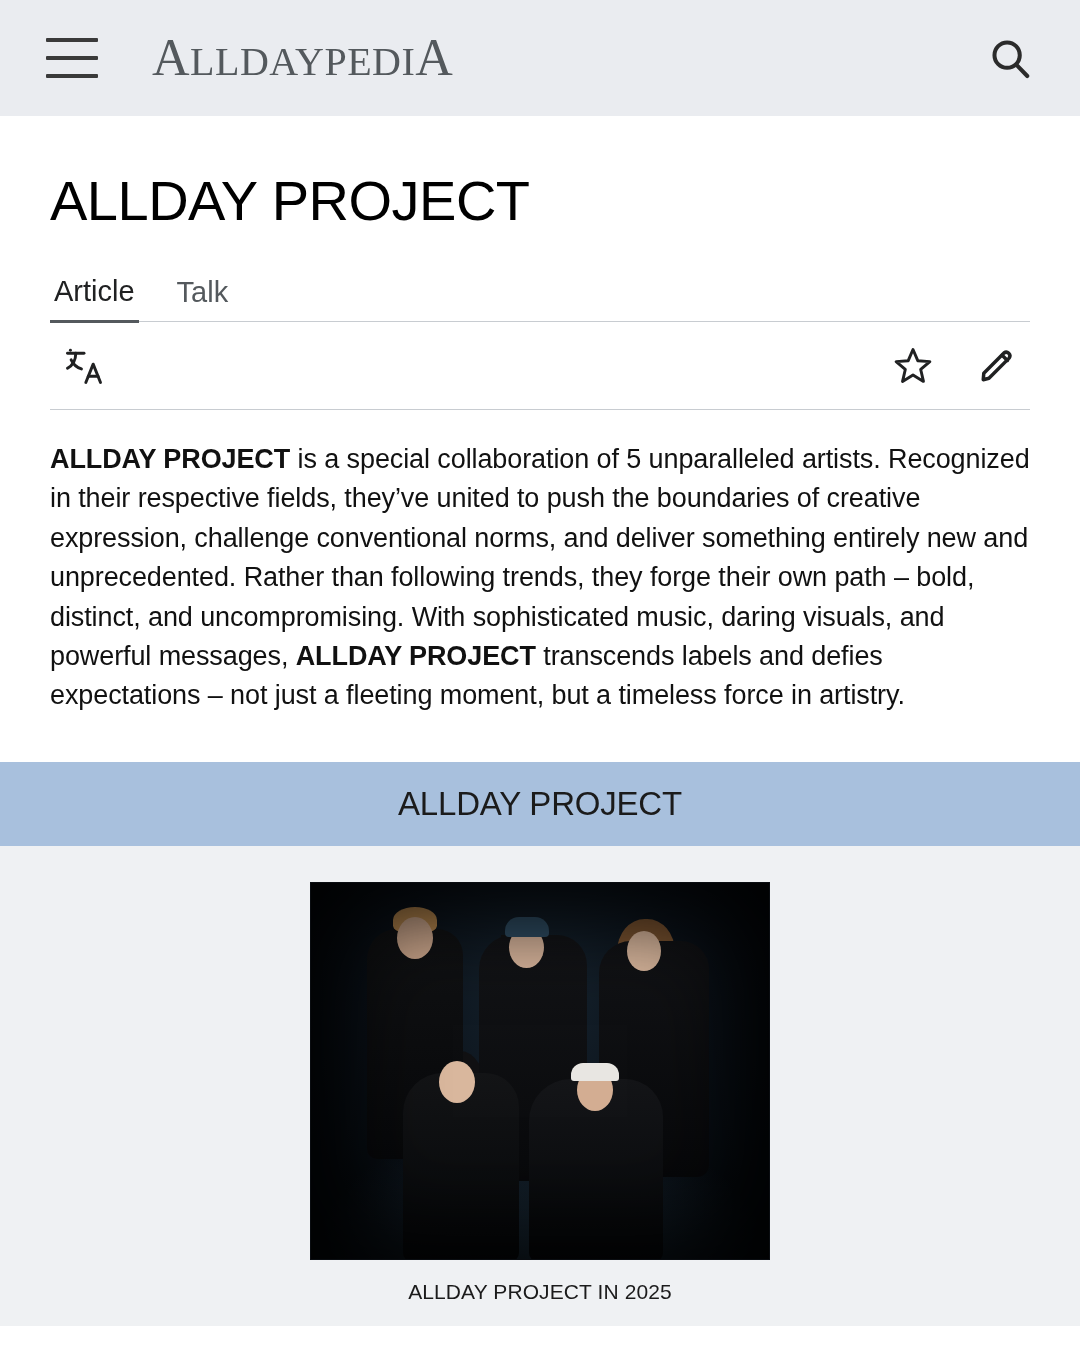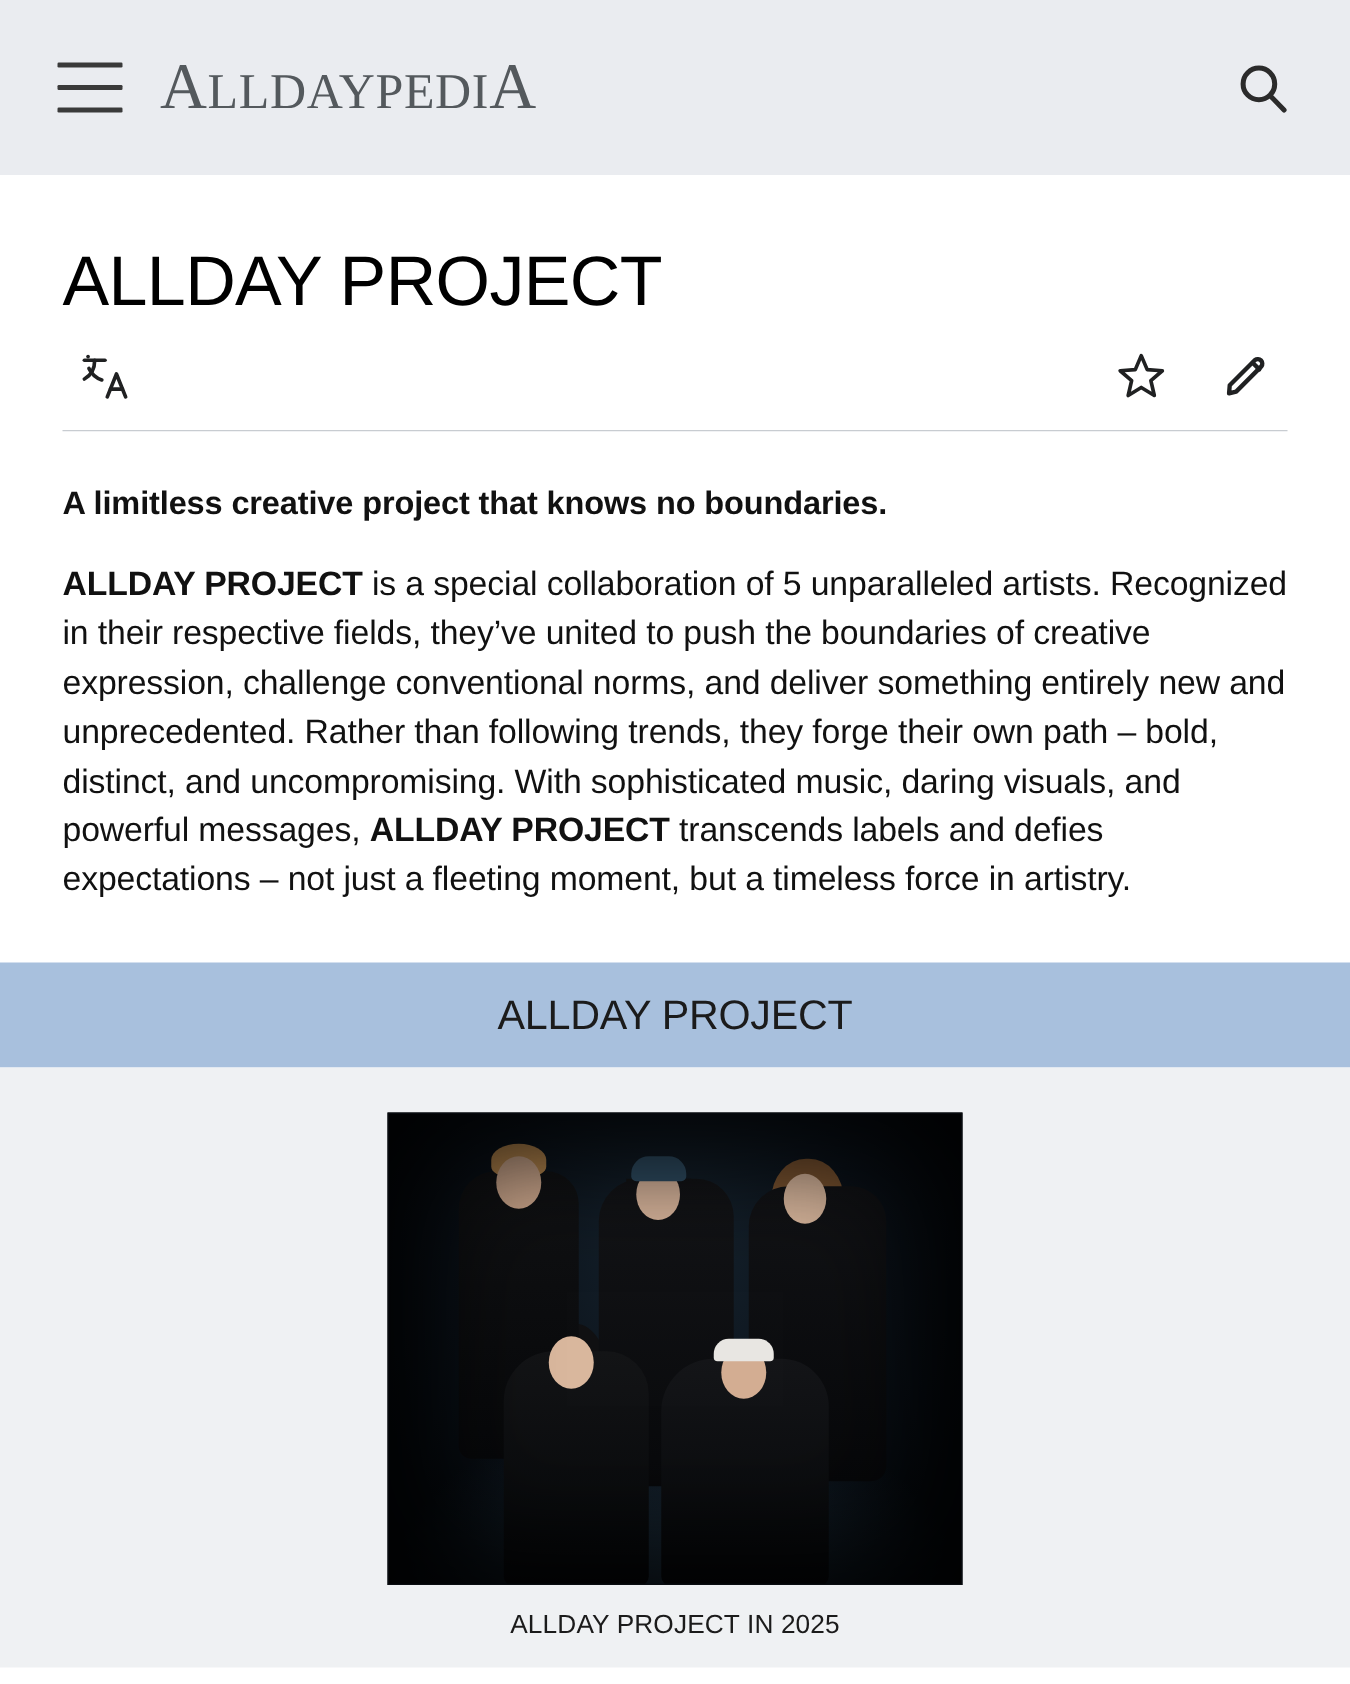--- a/index.html
+++ b/index.html
@@ -8,26 +8,27 @@
     width: 1080px;
     height: 1347px;
     background: #ffffff;
     font-family: "Liberation Sans", sans-serif;
     color: #202122;
     overflow: hidden;
   }
 
   
   .topbar {
-    height: 140px;
+    height: 116px;
     background: #eaecf0;
     display: flex;
     align-items: center;
     padding: 0 42px 0 46px;
     position: relative;
+    gap: 24px;
   }
   .hamburger {
     width: 52px;
     height: 40px;
     display: flex;
     flex-direction: column;
     justify-content: space-between;
     cursor: pointer;
     flex: 0 0 auto;
   }
@@ -231,20 +232,24 @@
       <circle cx="10.5" cy="10.5" r="6.6"></circle>
       <line x1="15.4" y1="15.6" x2="21" y2="21.4"></line>
     </svg>
   </div>
 </div>
 
 <div class="article">
 
   <h1 class="page-title">ALLDAY PROJECT</h1>
 
+  <div class="tabs">
+    <div class="tab active">Article</div>
+    <div class="tab">Talk</div>
+  </div>
 
   <div class="toolrow">
     <div class="tool lang">
       <svg width="44" height="44" viewBox="0 0 24 24" fill="none" stroke="#202122" stroke-width="1.6" stroke-linecap="round" stroke-linejoin="round">
         <path d="M3 5h9"></path>
         <path d="M7.5 5c0 4.2-2 6.8-4.5 8.2"></path>
         <path d="M5 8.6c1.2 2.6 3.2 4.2 5.6 5"></path>
         <path d="M4.6 3.4h.01"></path>
         <path d="M13 21l4-10 4 10"></path>
         <path d="M14.4 17.6h5.2"></path>
@@ -257,21 +262,20 @@
       </svg>
     </div>
     <div class="tool edit">
       <svg width="44" height="44" viewBox="0 0 24 24" fill="none" stroke="#202122" stroke-width="1.9" stroke-linecap="round" stroke-linejoin="round">
         <path d="M4.5 19.5l3.1-.8 11-11a2 2 0 0 0-2.8-2.8l-11 11z"></path>
         <path d="M14.8 6.1l2.9 2.9"></path>
       </svg>
     </div>
   </div>
 
-  <p class="lead">A limitless creative project that knows no boundaries.</p>
 
   <p class="body-text"><b>ALLDAY PROJECT</b><span> is a special collaboration of 5 unparalleled artists. Recognized in their respective fields, they’ve united to push the boundaries of creative expression, challenge conventional norms, and deliver something entirely new and unprecedented. Rather than following trends, they forge their own path – bold, distinct, and uncompromising. With sophisticated music, daring visuals, and powerful messages, </span><b>ALLDAY PROJECT</b><span> transcends labels and defies expectations – not just a fleeting moment, but a timeless force in artistry.</span></p>
 </div>
 
 <div class="infobox">
   <div class="infobox-header">
     <div class="infobox-title">ALLDAY PROJECT</div>
   </div>
   <div class="infobox-body">
 

